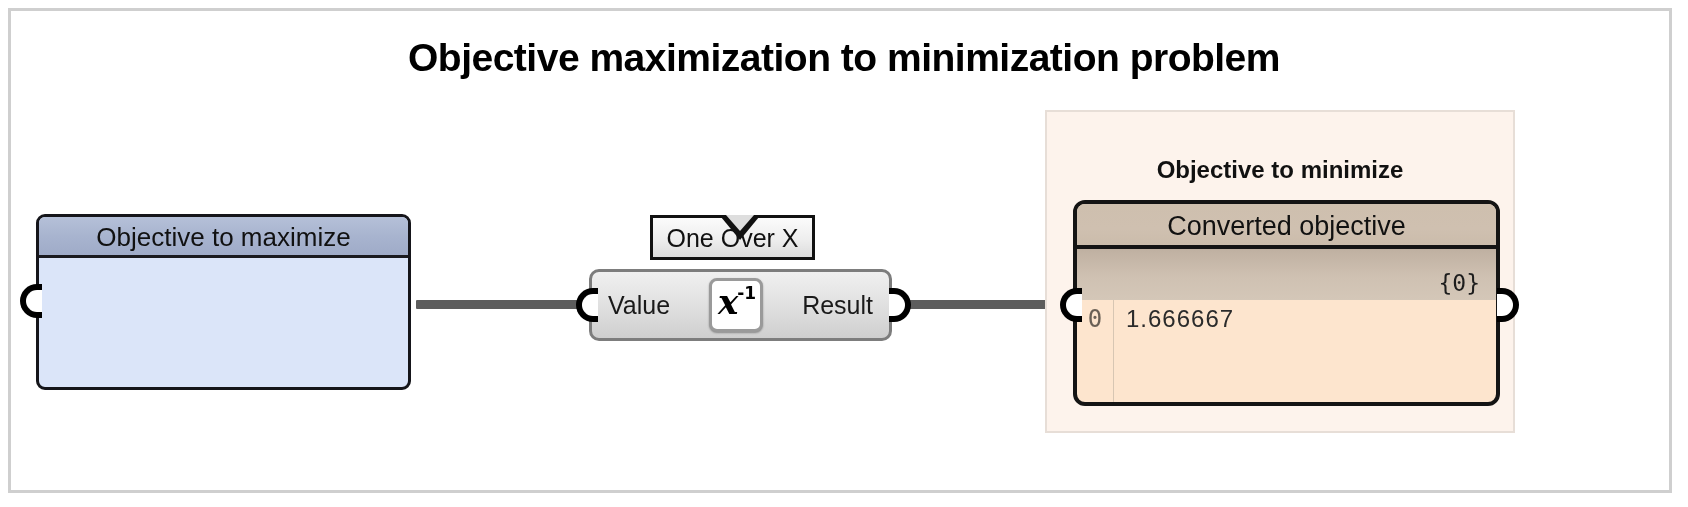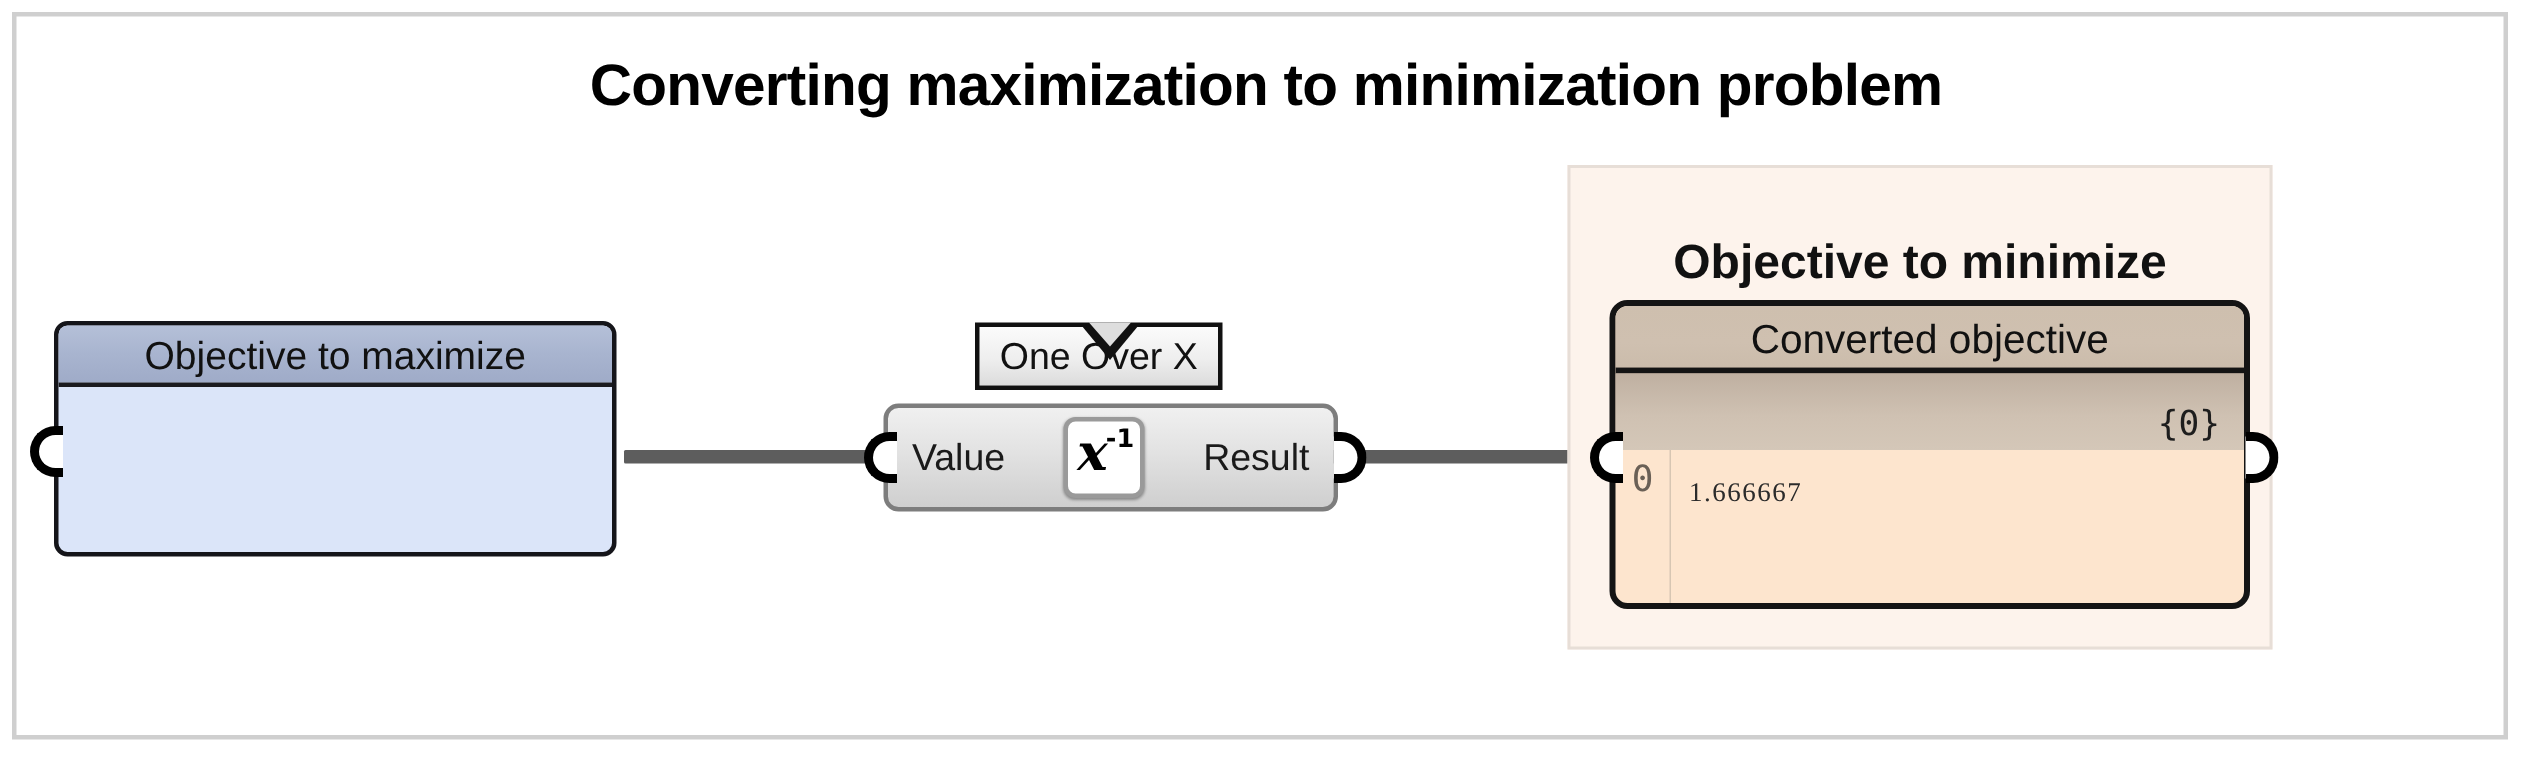--- a/index.html
+++ b/index.html
@@ -68,21 +68,21 @@
     border-radius: 0 34px 34px 0;
     background: #ffffff;
   }
 
   
   #panel-max {
     position: absolute;
     left: 36px;
     top: 214px;
     width: 375px;
-    height: 157px;
+    height: 176px;
     border: 3px solid #15151a;
     border-radius: 9px;
     box-sizing: border-box;
     background: #dbe5f9;
     overflow: hidden;
   }
   #panel-max .panel-head {
     height: 41px;
     line-height: 41px;
     text-align: center;
@@ -206,21 +206,21 @@
     background: #fdf3ec;
     border: 2px solid #e7ded7;
     box-sizing: border-box;
   }
   #group-min .group-title {
     position: absolute;
     left: 0;
     right: 0;
     top: 44px;
     text-align: center;
-    font-size: 32px;
+    font-size: 24px;
     font-weight: 700;
     color: #111;
   }
 
   #panel-converted {
     position: absolute;
     left: 1073px;
     top: 200px;
     width: 427px;
     height: 206px;
@@ -272,33 +272,33 @@
     flex: 0 0 auto;
   }
   #panel-converted .row-sep {
     width: 1px;
     height: 100%;
     background: #d7c6b3;
     flex: 0 0 auto;
   }
   #panel-converted .row-value {
     padding-left: 12px;
-    padding-top: 18px;
-    font-family: Liberation Serif, serif;
-    font-size: 18px;
+    padding-top: 5px;
+    font-family: Liberation Sans, sans-serif;
+    font-size: 24px;
     letter-spacing: 1px;
     color: #2b2b2b;
   }
 </style>
 </head>
 <body>
 
 <div id="canvas"></div>
 
-<div id="title">Converting maximization to minimization problem</div>
+<div id="title">Objective maximization to minimization problem</div>
 
 <div class="wire" style="left:416px; top:300px; width:180px;"></div>
 
 <div class="wire" style="left:888px; top:300px; width:188px;"></div>
 
 <div id="panel-max">
   <div class="panel-head">Objective to maximize</div>
 </div>
 <div class="port port-in" style="left:20px; top:284px;"></div>
 

